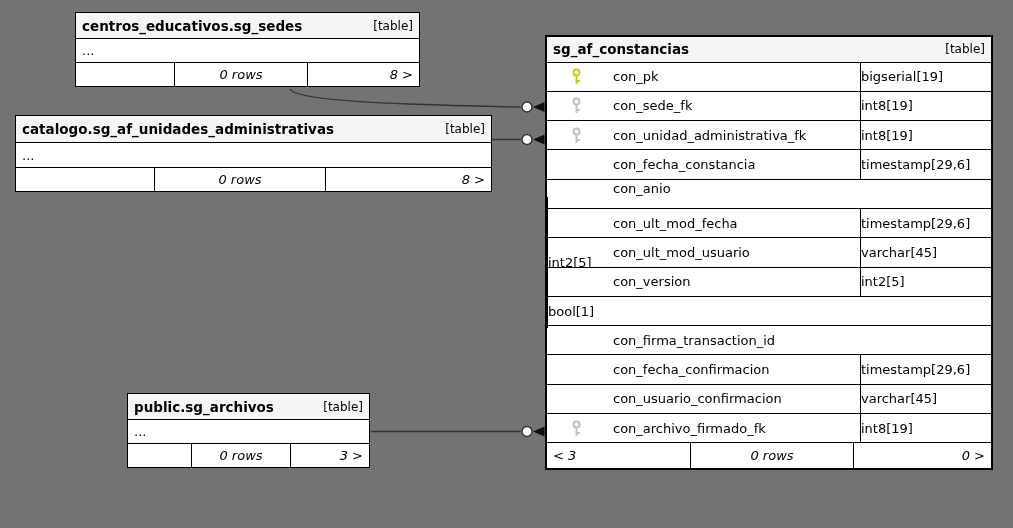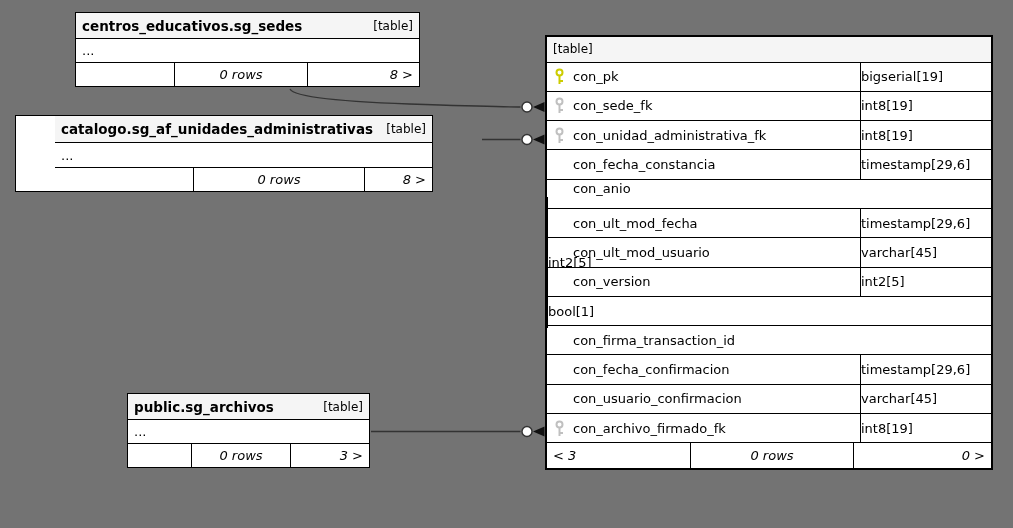--- a/index.html
+++ b/index.html
@@ -13,21 +13,21 @@
 
   .ehead { display:flex; justify-content:space-between; align-items:center; background:#f5f5f5;
            border-bottom:1px solid #000; padding:0 6px; flex:0 0 auto; }
   .ehead .tname { font-weight:bold; font-size:13.5px; white-space:nowrap; }
   .ehead .ttag { font-size:12px; white-space:nowrap; }
 
   .erow-ellipsis { display:flex; align-items:center; border-bottom:1px solid #000;
                    padding:0 6px; font-size:13px; flex:0 0 auto; }
 
   .crow { display:flex; align-items:stretch; border-bottom:1px solid #000; flex:0 0 auto; }
-  .crow .cname { flex:1 1 auto; display:flex; align-items:center; padding-left:7px; font-size:13px; white-space:nowrap; }
+  .crow .cname { flex:1 1 auto; display:flex; align-items:center; padding-left:24px; font-size:13px; white-space:nowrap;gap:23px; }
   .crow .ctype { flex:0 0 131px; border-left:1px solid #000; display:flex; align-items:center;
                  padding-left:0; font-size:13px; white-space:nowrap; }
   .keyicon { width:11px; height:17px; margin-right:8px; flex:0 0 11px; }
   .keyicon.empty { visibility:hidden; }
 
   .efoot { display:flex; align-items:stretch; font-size:13px; flex:1 1 auto; }
   .efoot .fcell { display:flex; align-items:center; padding:0 6px;font-style:italic; }
   .efoot .fcell.mid { justify-content:center; border-left:1px solid #000; border-right:1px solid #000; }
   .efoot .fcell.right { justify-content:flex-end; flex:1 1 auto; }
 
@@ -60,21 +60,21 @@
       <span class="ttag">[table]</span>
     </div>
     <div class="erow-ellipsis" style="height:24px;">...</div>
     <div class="efoot">
       <div class="fcell" style="flex:0 0 98px;"></div>
       <div class="fcell mid" style="flex:0 0 134px;">0 rows</div>
       <div class="fcell right">8 &gt;</div>
     </div>
   </div>
 
-  <div class="etable" style="left:15px; top:115px; width:418px; height:77px;padding-left:39px;">
+  <div class="etable" style="left:15px; top:115px; width:477px; height:77px;">
     <div class="ehead" style="height:27px;">
       <span class="tname">catalogo.sg_af_unidades_administrativas</span>
       <span class="ttag">[table]</span>
     </div>
     <div class="erow-ellipsis" style="height:25px;">...</div>
     <div class="efoot">
       <div class="fcell" style="flex:0 0 138px;"></div>
       <div class="fcell mid" style="flex:0 0 172px;">0 rows</div>
       <div class="fcell right">8 &gt;</div>
     </div>
@@ -88,20 +88,21 @@
     <div class="erow-ellipsis" style="height:24px;">...</div>
     <div class="efoot">
       <div class="fcell" style="flex:0 0 63px;"></div>
       <div class="fcell mid" style="flex:0 0 100px;">0 rows</div>
       <div class="fcell right">3 &gt;</div>
     </div>
   </div>
 
   <div class="etable main" style="left:545px; top:35px; width:448px; height:435px;">
     <div class="ehead" style="height:25.5px;">
+      <span class="tname">sg_af_constancias</span>
       <span class="ttag">[table]</span>
     </div>
 
     <div class="crow" style="height:29.3px;">
       <div class="cname">
         <svg class="keyicon" viewBox="0 0 11 17">
           <g fill="none" stroke-width="2" stroke="#cccc00">
             <circle cx="5.5" cy="4.5" r="3"></circle>
               <line x1="5.5" y1="7.5" x2="5.5" y2="16"></line>
               <line x1="5.5" y1="13" x2="9" y2="13"></line>

